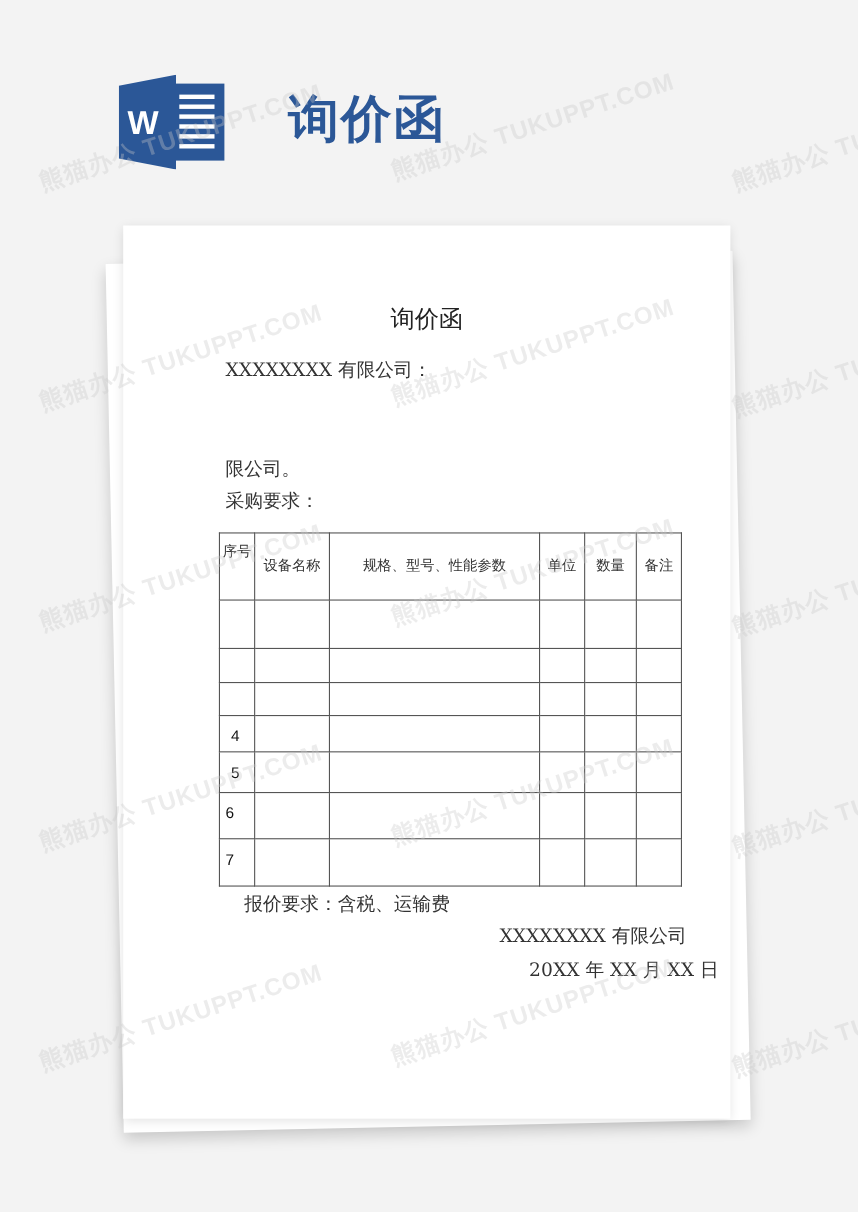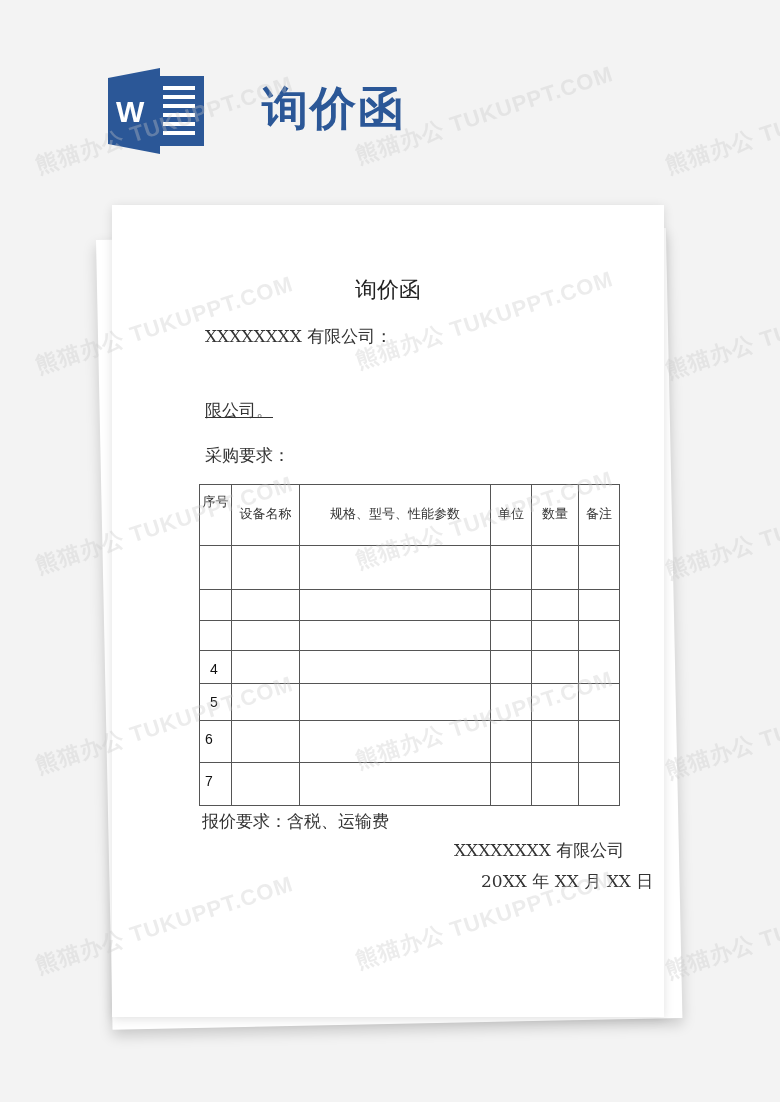--- a/index.html
+++ b/index.html
@@ -40,21 +40,21 @@
     <text x="8" y="54" font-family="Liberation Sans, sans-serif" font-weight="bold" font-size="30" fill="#fff">W</text>
   </svg>
 </div>
 <div class="hero-title">询价函</div>
 
 <div class="sheet-back"></div>
 <div class="sheet">
   <div class="doc-title">询价函</div>
 
   <div class="p" style="left:93px; top:120px;">XXXXXXXX 有限公司：</div>
-  <div class="p" style="left:93px; top:194px;text-decoration:underline;">限公司。</div>
+  <div class="p" style="left:93px; top:210px;">限公司。</div>
   <div class="p" style="left:93px; top:239px;">采购要求：</div>
 
   <table class="req">
     <tbody>
         <tr style="height:61px;">
       <td class="h" style="width:31px; padding-top:6px; line-height:22px;"><span>序号</span></td>
       <td class="h" style="width:67px;">设备名称</td>
       <td class="h" style="width:190px;">规格、型号、性能参数</td>
       <td class="h" style="width:40px;text-align:center;">单位</td>
       <td class="h" style="width:46px;">数量</td>
@@ -112,21 +112,21 @@
       <td class="num" style="padding-left:5px;">7</td>
           <td></td>
           <td></td>
           <td></td>
           <td></td>
           <td></td>
     </tr>
   </tbody>
     </table>
 
-  <div class="p" style="left:90px; top:605px;">报价要求：含税、运输费</div>
+  <div class="p" style="left:110px; top:605px;">报价要求：含税、运输费</div>
   <div class="p" style="left:342px; top:634px;">XXXXXXXX 有限公司</div>
   <div class="p" style="left:369px; top:665px;">20XX 年 XX 月 XX 日</div>
 </div>
 
 <div class="wm" style="left:30px; top:110px;">熊猫办公 TUKUPPT.COM</div>
 <div class="wm" style="left:350px; top:100px;">熊猫办公 TUKUPPT.COM</div>
 <div class="wm" style="left:660px; top:110px;">熊猫办公 TUKUPPT.COM</div>
 <div class="wm" style="left:30px; top:310px;">熊猫办公 TUKUPPT.COM</div>
 <div class="wm" style="left:350px; top:305px;">熊猫办公 TUKUPPT.COM</div>
 <div class="wm" style="left:660px; top:315px;">熊猫办公 TUKUPPT.COM</div>

